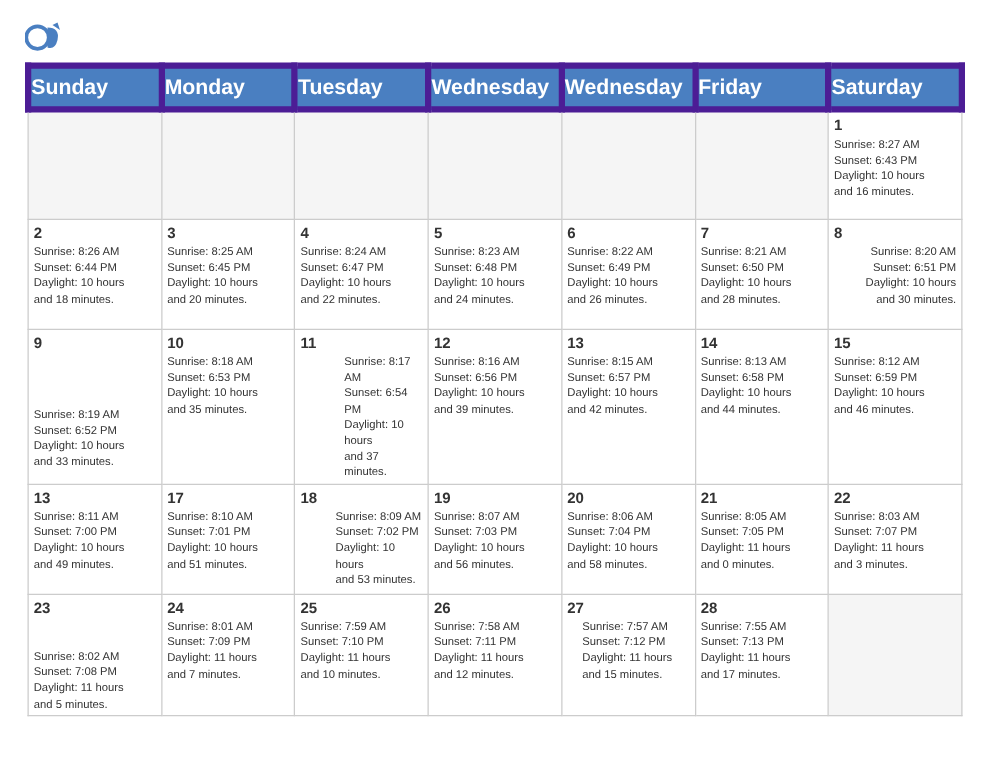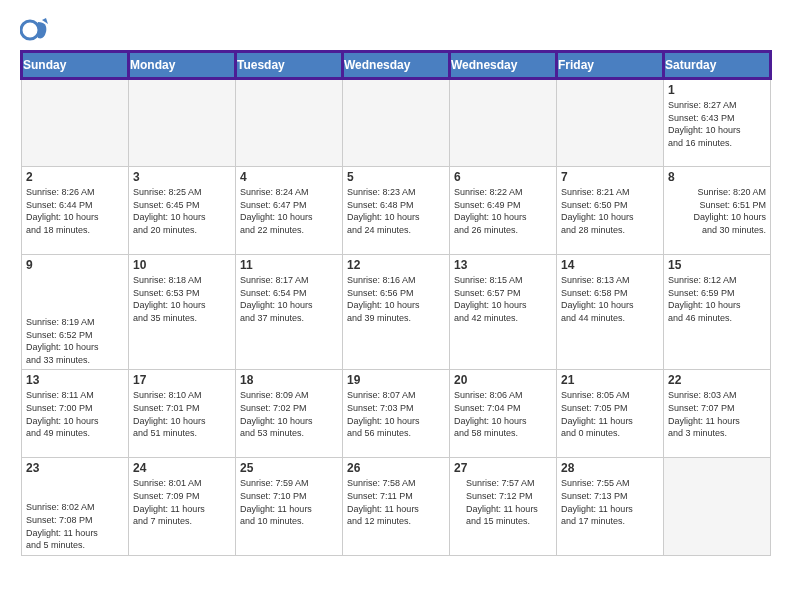--- a/index.html
+++ b/index.html
@@ -52,25 +52,25 @@
       color: #555;
     }
     .calendar {
       width: 100%;
       border-collapse: collapse;
       table-layout: fixed;
     }
     .calendar th {
       background-color: #4a7fc1;
       color: #fff;
-      font-size: 12px;
+      font-size: 17px;
       font-weight: bold;
       padding: 5px 0;
       text-align: left;
-      border: 3px solid #4c1d95;
+      border: 5px solid #4c1d95;
     }
     .calendar td {
       vertical-align: top;
       border: 1px solid #ccc;
       padding: 3px 4px;
       font-size: 9.5px;
       color: #333;
       height: 88px;
       background: #fff;
     }
@@ -199,21 +199,21 @@
           </td>
           <td>
             <span class="day-number">10</span>
             <div class="day-info" style="white-space: pre-line;">Sunrise: 8:18 AM
 Sunset: 6:53 PM
 Daylight: 10 hours
 and 35 minutes.</div>
           </td>
           <td>
             <span class="day-number">11</span>
-            <div class="day-info" style="white-space: pre-line;">Sunrise: 8:17 AM
+            <div class="day-info" style="white-space: pre-line; margin-left: 35px;">Sunrise: 8:17 AM
 Sunset: 6:54 PM
 Daylight: 10 hours
 and 37 minutes.</div>
           </td>
           <td>
             <span class="day-number">12</span>
             <div class="day-info" style="white-space: pre-line;">Sunrise: 8:16 AM
 Sunset: 6:56 PM
 Daylight: 10 hours
 and 39 minutes.</div>
@@ -250,21 +250,21 @@
           </td>
           <td>
             <span class="day-number">17</span>
             <div class="day-info" style="white-space: pre-line;">Sunrise: 8:10 AM
 Sunset: 7:01 PM
 Daylight: 10 hours
 and 51 minutes.</div>
           </td>
           <td>
             <span class="day-number">18</span>
-            <div class="day-info" style="white-space: pre-line;">Sunrise: 8:09 AM
+            <div class="day-info" style="white-space: pre-line; margin-left: 28px;">Sunrise: 8:09 AM
 Sunset: 7:02 PM
 Daylight: 10 hours
 and 53 minutes.</div>
           </td>
           <td>
             <span class="day-number">19</span>
             <div class="day-info" style="white-space: pre-line;">Sunrise: 8:07 AM
 Sunset: 7:03 PM
 Daylight: 10 hours
 and 56 minutes.</div>

